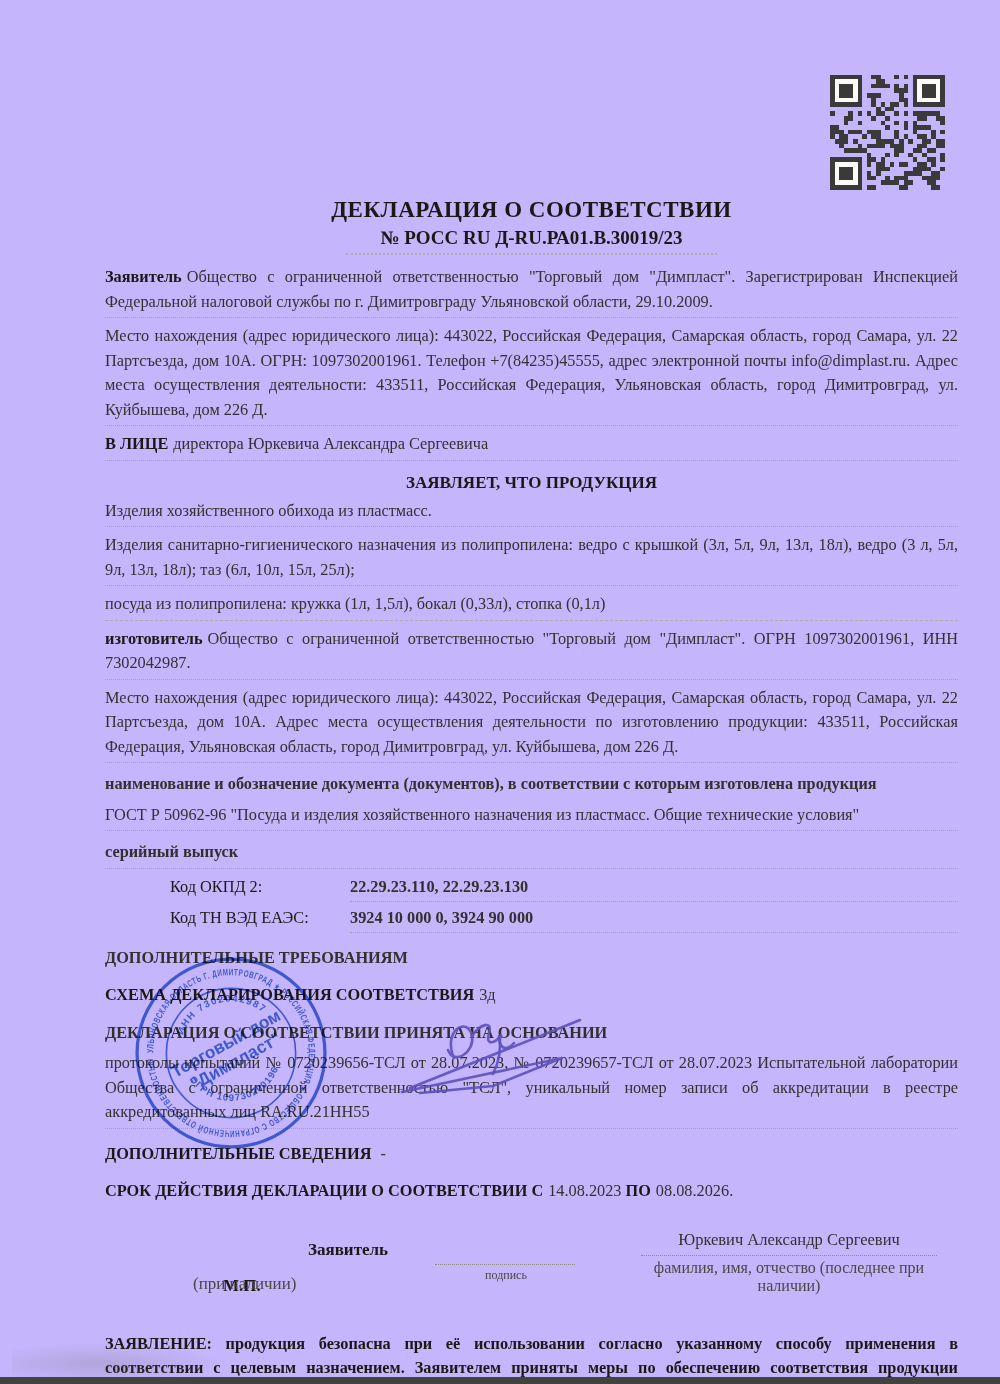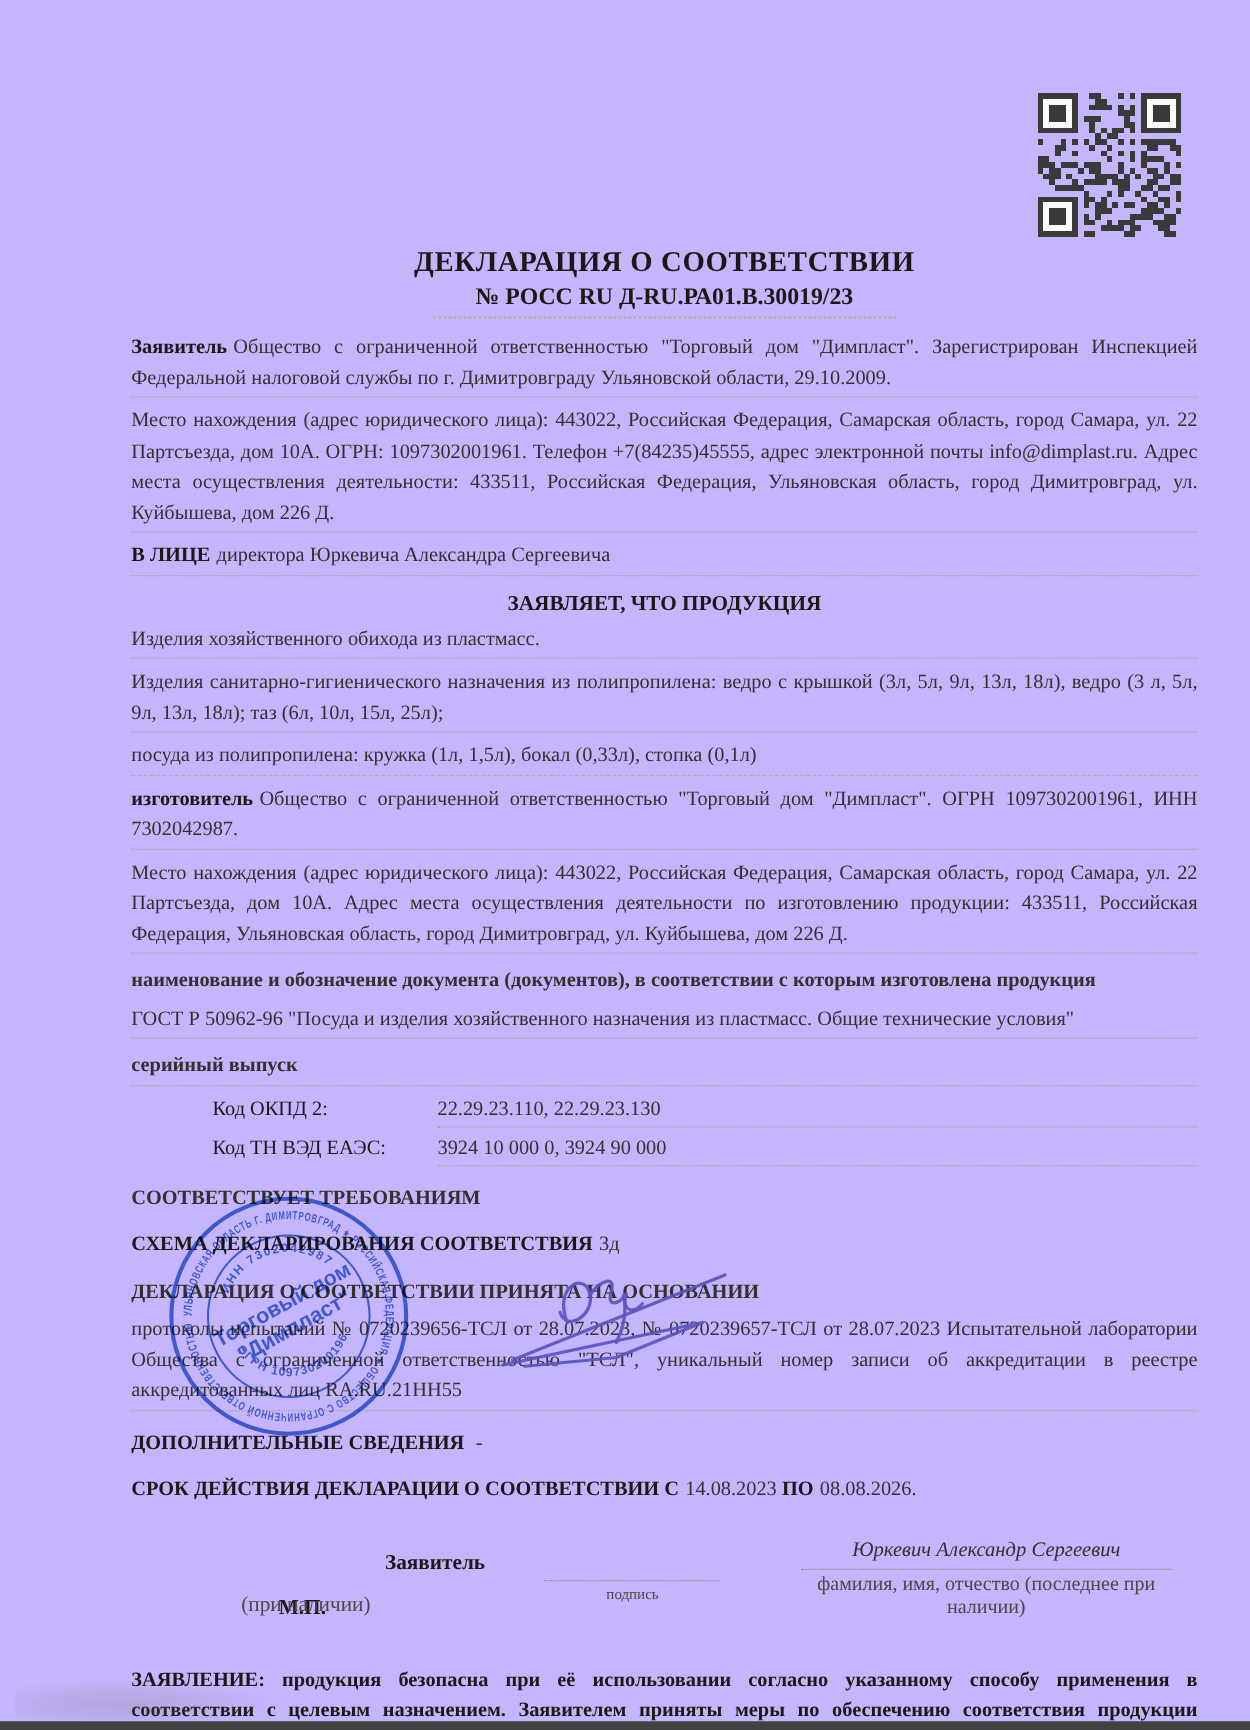--- a/index.html
+++ b/index.html
@@ -23,30 +23,30 @@
   .content p{margin:0 0 6px 0;font-size:16.3px;line-height:24.5px;}
   .j{text-align:justify;}
   .dot{border-bottom:1px dotted #a6a399;padding-bottom:3px;}
   .dash{border-bottom:1px dashed #b0ada2;padding-bottom:3px;}
   .content b{margin-right:5px;}
   h3{font-size:17px;margin:10px 0 4px 0;line-height:24px;text-align:center;}
   .hline{font-weight:bold;margin-top:9px !important;}
   .gap{margin-top:13px !important;}
   .code-row{display:flex;font-size:16.3px;line-height:24px;margin-bottom:4px;}
   .code-label{width:245px;padding-left:65px;font-weight:normal;color:#1b1915;box-sizing:border-box;}
-  .code-value{flex:1;border-bottom:1px dotted #a6a399;padding-bottom:2px;}
+  .code-value{flex:1;border-bottom:1px dotted #a6a399;padding-bottom:2px;font-weight:bold;}
   .qr{position:absolute;top:73px;left:830px;width:115px;height:118px;}
   .sig-row{position:relative;height:102px;margin-top:12px;}
   .mp{position:absolute;left:118px;top:24px;font-weight:bold;font-size:17px;color:#1b1915;margin-top:36px;}
   .mp-note{position:absolute;left:88px;top:58px;font-size:17px;color:#4a4842;}
   .app-label{position:absolute;left:203px;top:24px;font-weight:bold;font-size:17px;color:#1b1915;}
   .sign-line{position:absolute;left:330px;top:48px;width:140px;border-bottom:1px dotted #8f8c82;}
   .sign-caption{position:absolute;left:356px;top:52px;width:90px;text-align:center;font-size:12px;color:#4a4842;}
   .fio-wrap{position:absolute;left:536px;top:14px;width:296px;text-align:center;}
-  .fio{font-size:16.5px;border-bottom:1px dotted #8f8c82;padding-bottom:5px;color:#33312d;font-style:italic;}
+  .fio{font-size:16.5px;border-bottom:1px dotted #8f8c82;padding-bottom:5px;color:#33312d;}
   .fio-caption{font-size:16px;color:#4a4842;padding-top:3px;}
   .statement{font-weight:bold;color:#1b1915;margin-top:14px !important;}
   .stamp{
     position:absolute;left:130px;top:952px;width:202px;height:202px;
     opacity:.82;mix-blend-mode:multiply;
   }
   .stamp circle{fill:none;stroke:#2d5ec6;}
   .stamp text{fill:#2d5ec6;font-family:"Liberation Sans","DejaVu Sans",sans-serif;font-weight:bold;}
   .signature{position:absolute;left:396px;top:1000px;width:196px;height:96px;}
   .signature path{fill:none;stroke:#5e52be;stroke-width:2.6;stroke-linecap:round;stroke-linejoin:round;opacity:.92;}
@@ -289,21 +289,21 @@
 
     <div class="code-row">
       <span class="code-label">Код ОКПД 2:</span>
       <span class="code-value">22.29.23.110, 22.29.23.130</span>
     </div>
     <div class="code-row">
       <span class="code-label">Код ТН ВЭД ЕАЭС:</span>
       <span class="code-value">3924 10 000 0, 3924 90 000</span>
     </div>
 
-    <p class="hline gap">СООТВЕТСТВУЕТ ТРЕБОВАНИЯМ</p>
+    <p class="hline gap">ДОПОЛНИТЕЛЬНЫЕ ТРЕБОВАНИЯМ</p>
 
     <p class="gap"><b>СХЕМА ДЕКЛАРИРОВАНИЯ СООТВЕТСТВИЯ</b><span>3д</span></p>
 
     <p class="hline gap">ДЕКЛАРАЦИЯ О СООТВЕТСТВИИ ПРИНЯТА НА ОСНОВАНИИ</p>
     <p class="dot j">протоколы испытаний № 0720239656-ТСЛ от 28.07.2023, № 0720239657-ТСЛ от 28.07.2023 Испытательной лаборатории Общества с ограниченной ответственностью "ТСЛ", уникальный номер записи об аккредитации в реестре аккредитованных лиц RA.RU.21НН55</p>
 
     <p class="gap"><b>ДОПОЛНИТЕЛЬНЫЕ СВЕДЕНИЯ</b> <span>-</span></p>
 
     <p class="gap"><b>СРОК ДЕЙСТВИЯ ДЕКЛАРАЦИИ О СООТВЕТСТВИИ С</b><span>14.08.2023</span> <b>ПО</b><span>08.08.2026.</span></p>
 

